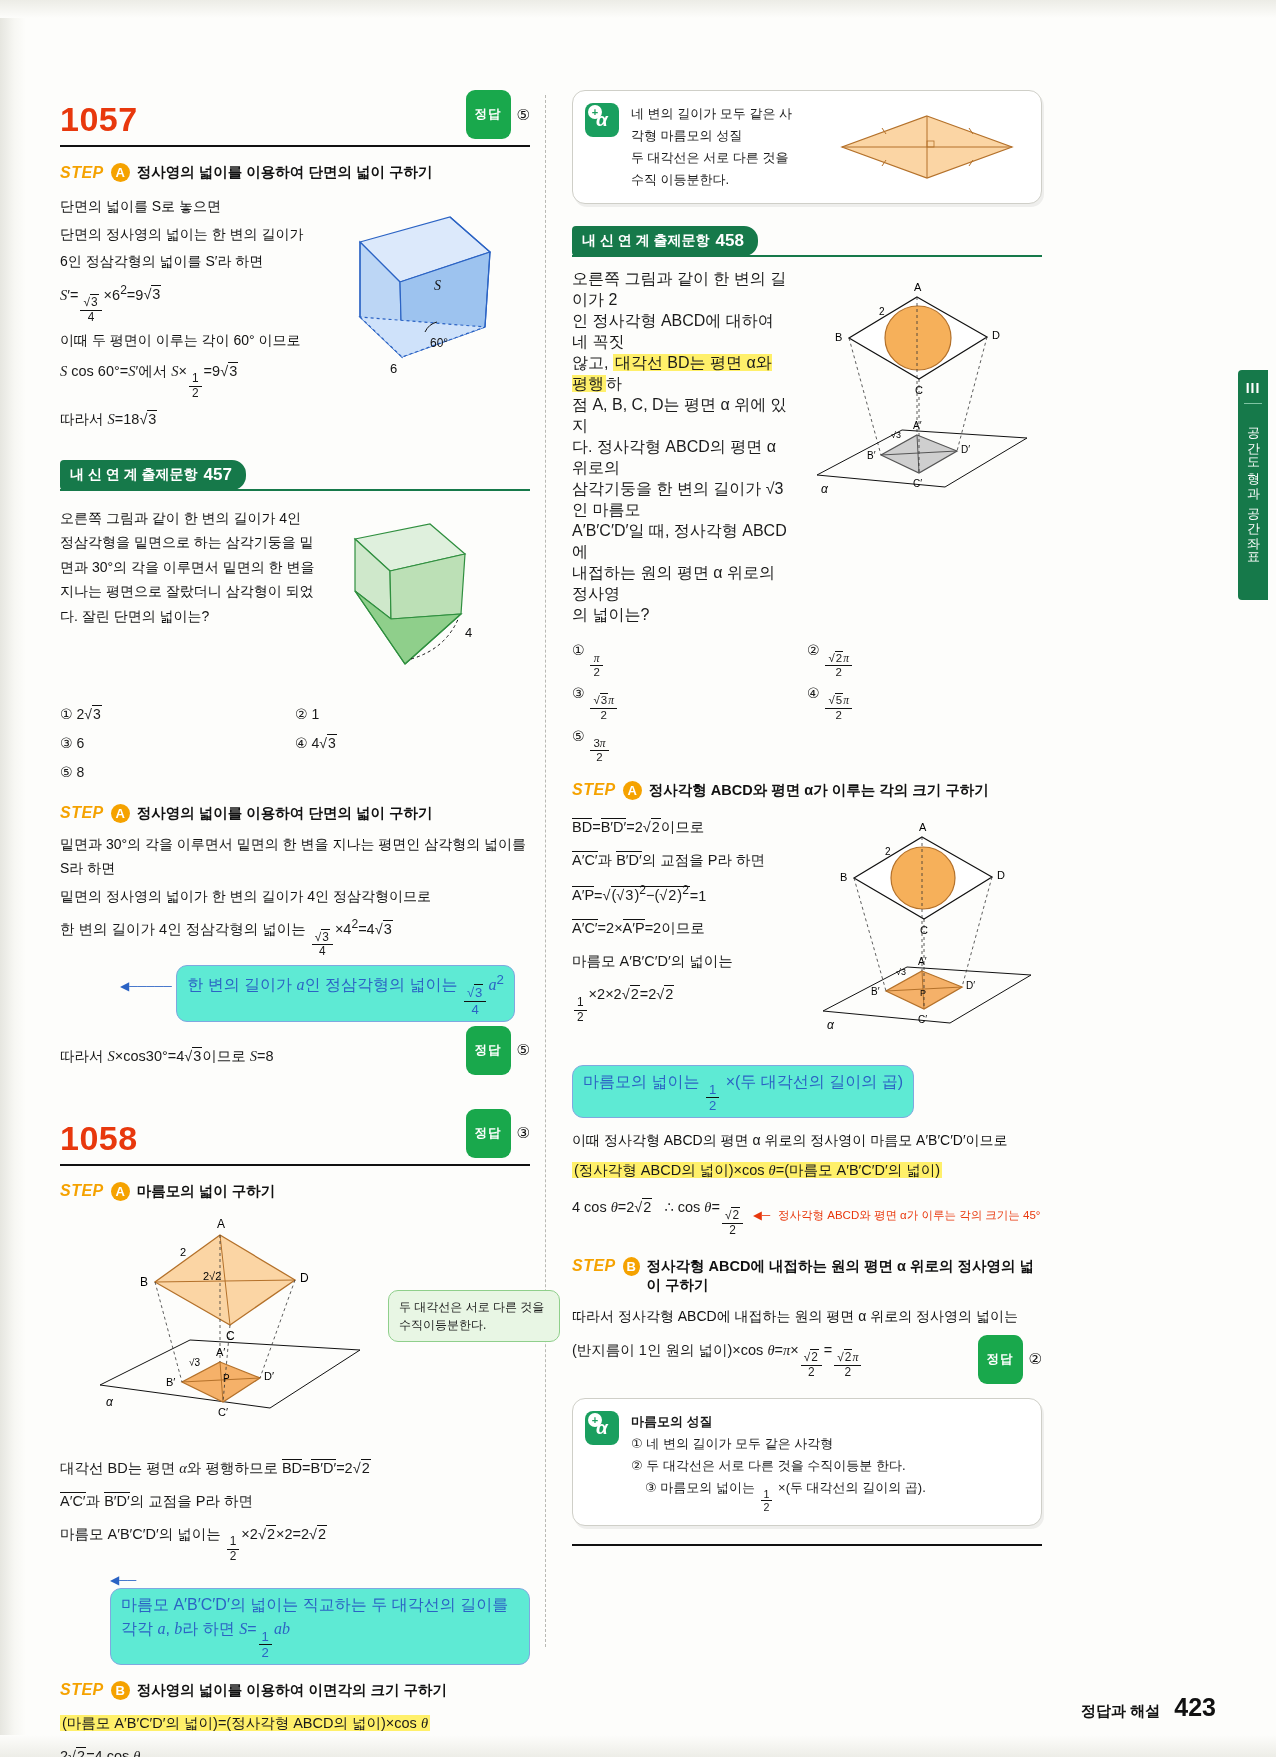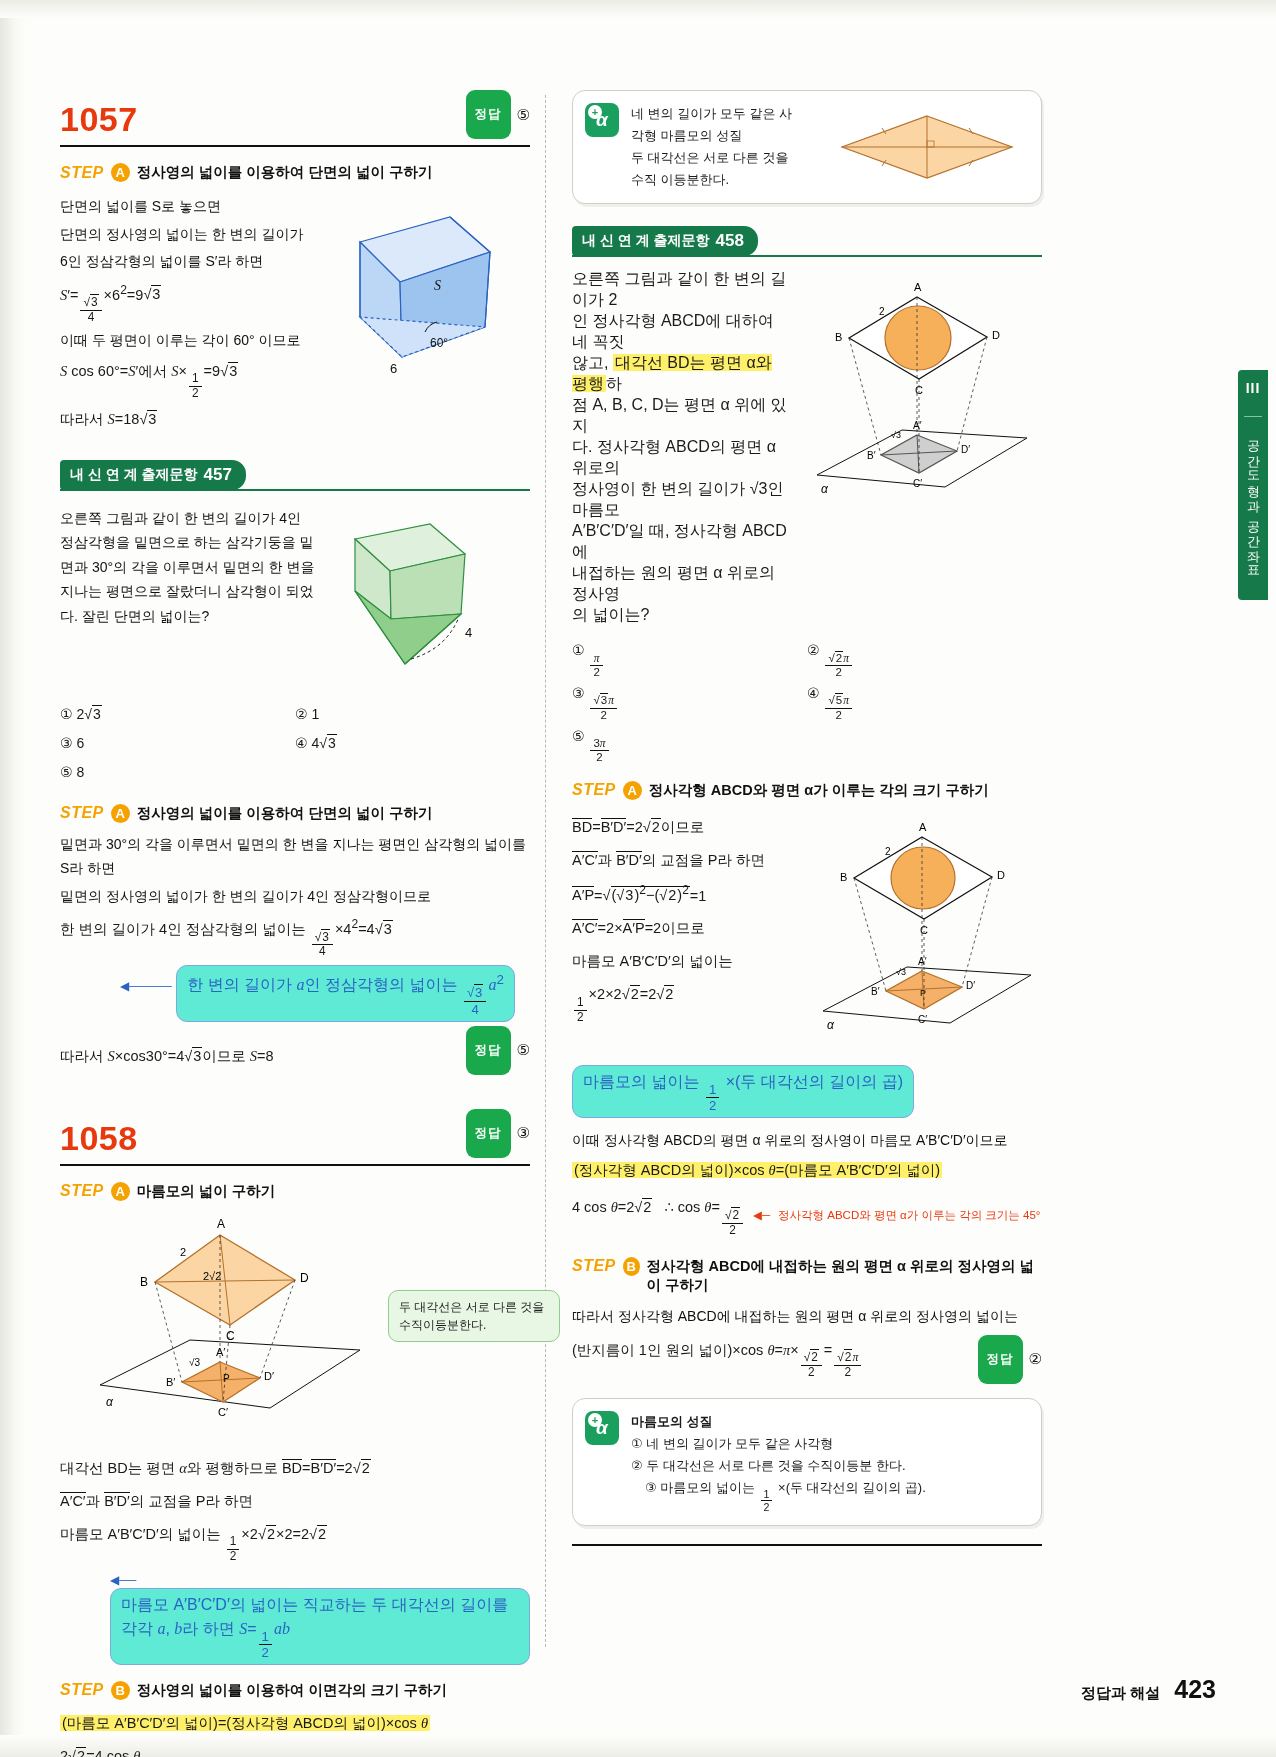--- a/index.html
+++ b/index.html
@@ -116,28 +116,28 @@
     position:absolute;left:3px;top:2px;background:#fff;color:#1a9f5f;border-radius:50%;
     width:14px;height:14px;font-size:11px;line-height:14px;text-align:center;font-style:normal;
   }
 
   
   .side-tab{
     position:absolute;right:8px;top:370px;width:30px;height:220px;
     background:#16794a;border-radius:4px 0 0 4px;color:#fff;
     display:flex;flex-direction:column;align-items:center;padding-top:10px;
   }
-  .side-tab .rn{font-size:14px;font-weight:bold;letter-spacing:1px;border-bottom:1px solid #7fc4a3;padding-bottom:20px;width:18px;text-align:center;}
+  .side-tab .rn{font-size:14px;font-weight:bold;letter-spacing:1px;border-bottom:1px solid #7fc4a3;padding-bottom:7px;width:18px;text-align:center;}
   .side-tab .vtext{
     writing-mode:vertical-rl;font-size:13px;margin-top:14px;letter-spacing:2px;
   }
 
   
   .footer{
-    position:absolute;right:60px;bottom:53px;display:flex;align-items:baseline;gap:14px;
+    position:absolute;right:60px;bottom:35px;display:flex;align-items:baseline;gap:14px;
   }
   .footer .label{font-size:15px;font-weight:bold;color:#111;}
   .footer .pg{font-size:25px;font-weight:bold;color:#111;}
 
   svg{display:block;}
   .fig{margin:6px 0;}
   .flowrow{display:flex;gap:10px;align-items:flex-start;}
   .grow{flex:1;}
   hr.rule{border:0;border-top:2px solid #111;margin:18px 0 0;}
 </style>
@@ -400,21 +400,21 @@
       <div class="naesin-body">
         <div class="flowrow">
           <div class="grow" style="max-width:215px;">
             <div>오른쪽 그림과 같이 한 변의 길이가 2</div>
             <div>인 정사각형 ABCD에 대하여 네 꼭짓</div>
             <div>
               <span>않고, </span><span class="hl">대각선 BD는 평면 α와 평행</span>하
             </div>
             <div>점 A, B, C, D는 평면 α 위에 있지</div>
             <div>다. 정사각형 ABCD의 평면 α 위로의</div>
-            <div>정사영이 한 변의 길이가 √3인 마름모</div>
+            <div>삼각기둥을 한 변의 길이가 √3인 마름모</div>
             <div>A′B′C′D′일 때, 정사각형 ABCD에</div>
             <div>내접하는 원의 평면 α 위로의 정사영</div>
             <div>의 넓이는?</div>
           </div>
 
           <div class="fig">
             <svg width="240" height="250" viewBox="0 0 240 250">
               <polygon points="120,22 190,62 122,104 52,63" fill="#fff" stroke="#111" stroke-width="1.2"></polygon>
               <ellipse cx="121" cy="63" rx="33" ry="32" fill="#f6b05a" stroke="#b4712a" stroke-width="1.2"></ellipse>
               <text x="117" y="16" font-size="11">A</text>

